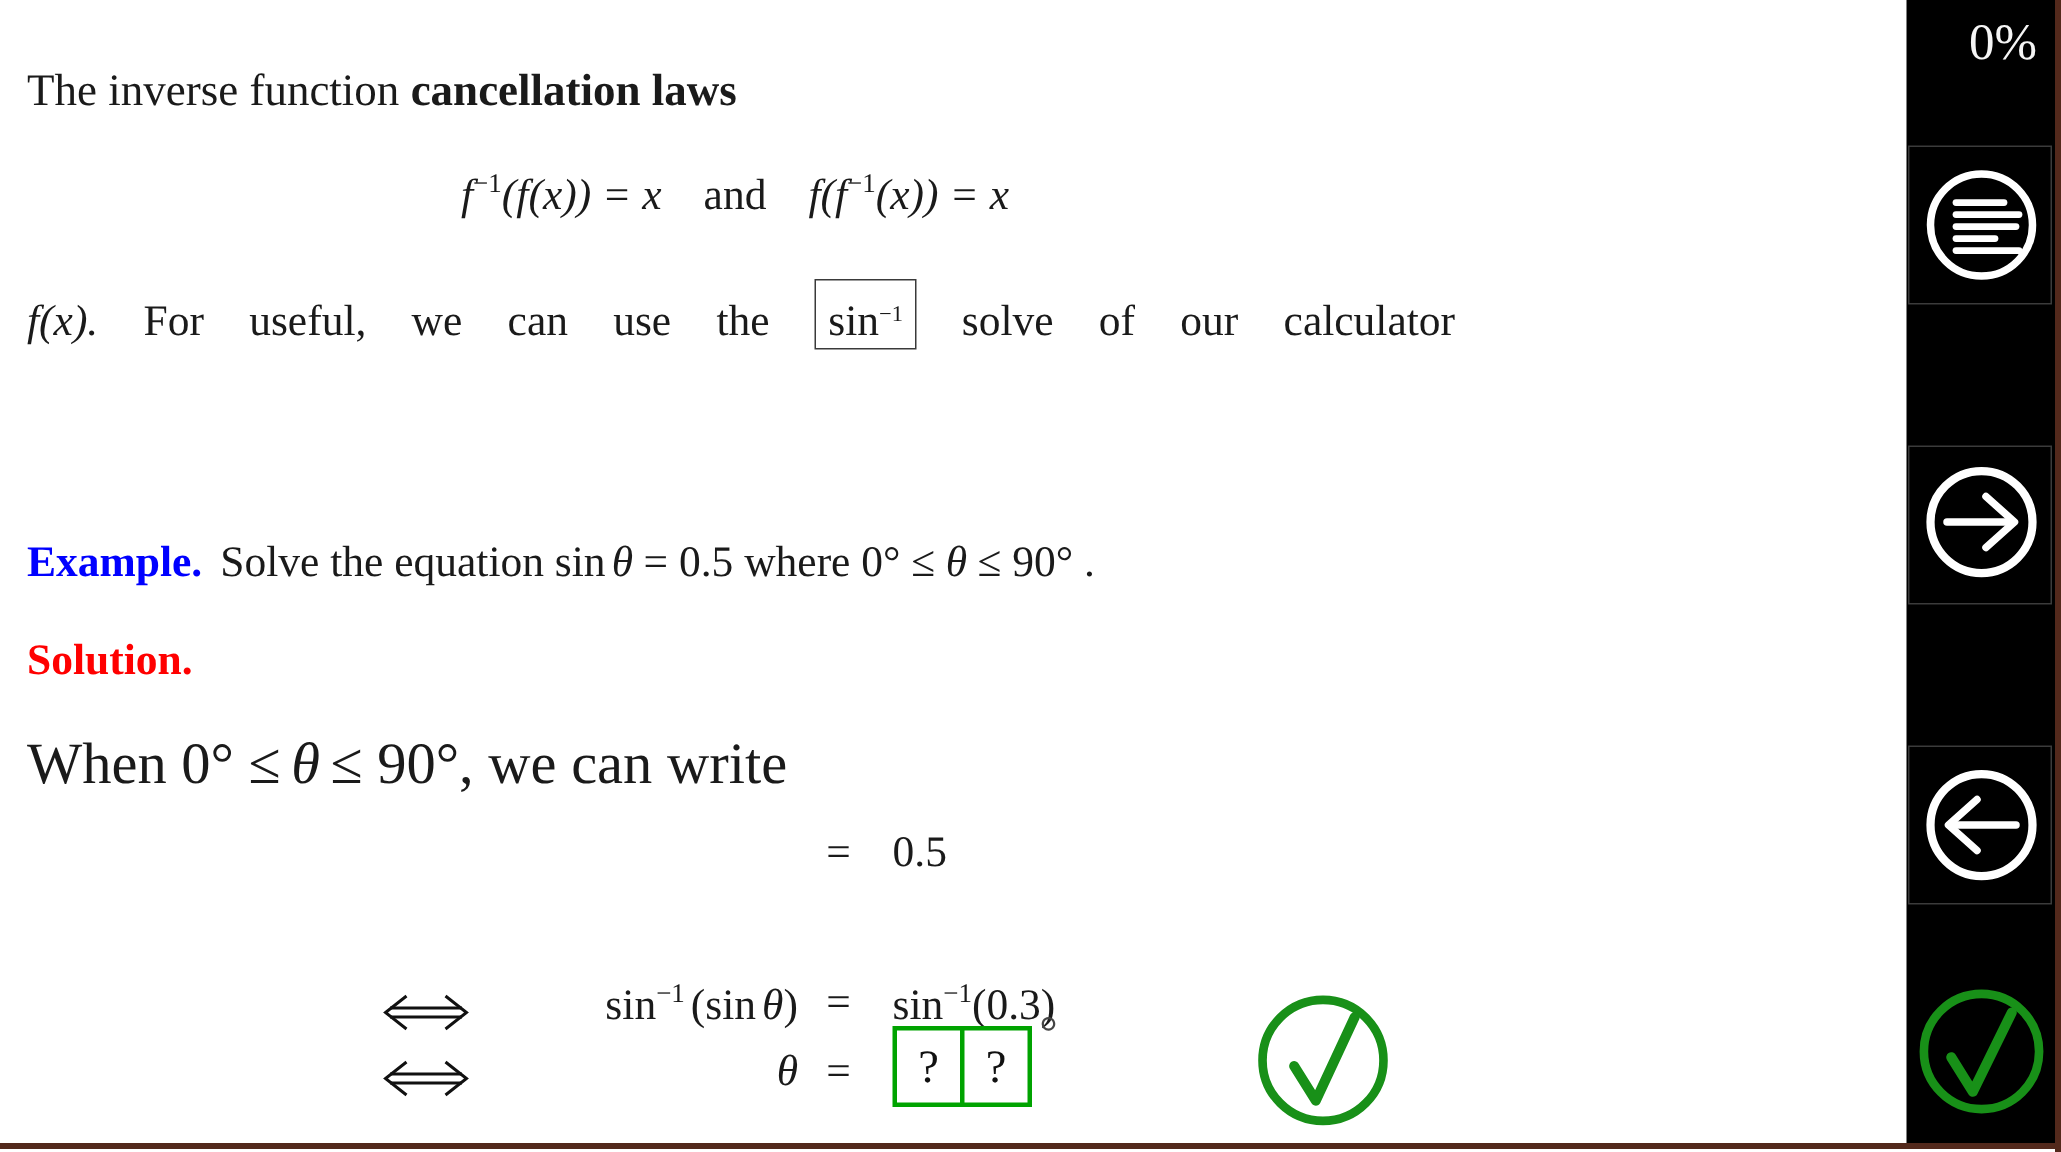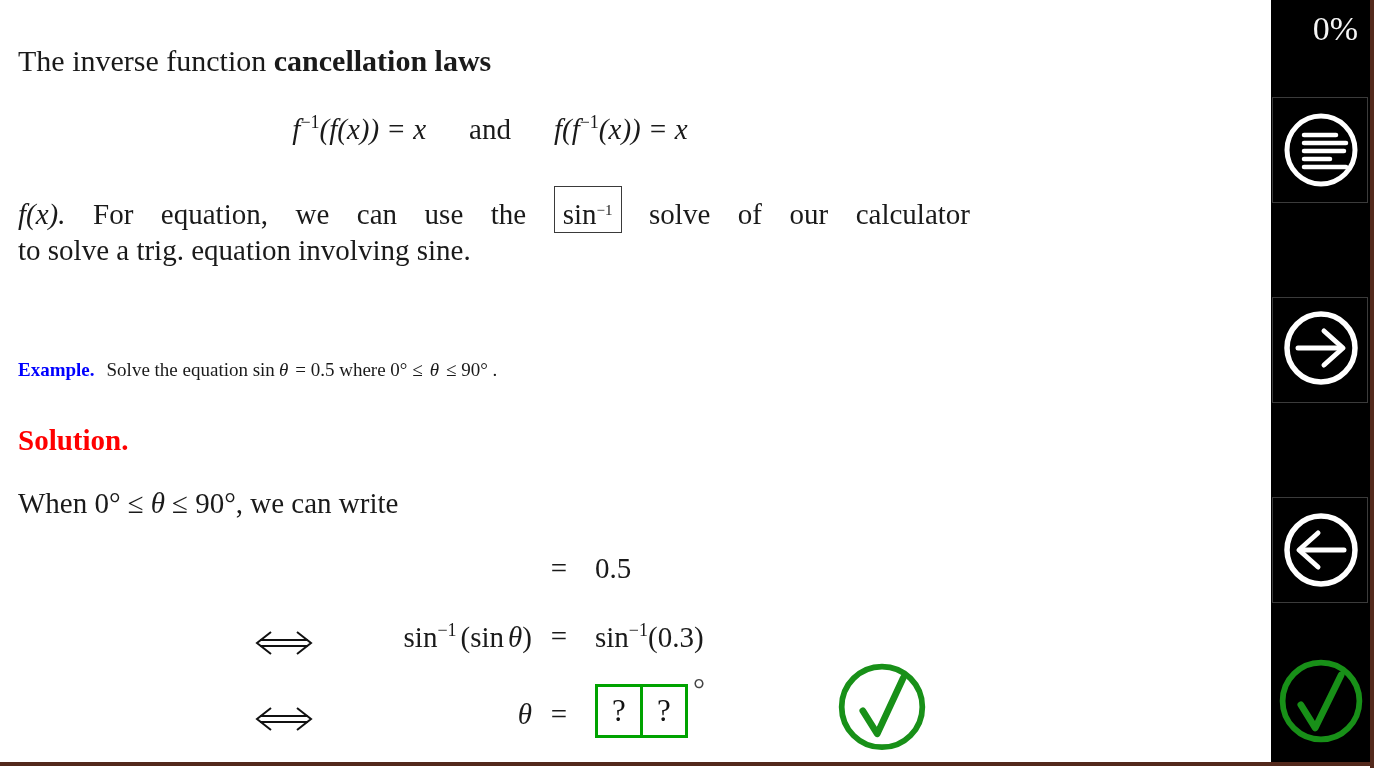--- a/index.html
+++ b/index.html
@@ -19,40 +19,40 @@
   #slide{position:absolute;left:0;top:0;width:1271px;height:662px;background:#fff;}
   .it{font-style:italic;}
   .sup{font-size:18px;vertical-align:11px;}
   .sup-sm{font-size:15px;vertical-align:9px;}
   .ml{margin-left:7px;} .ml4{margin-left:4px;}
 
   .title{position:absolute;left:18px;top:44px;font-size:30px;}
   .title b{font-weight:bold;}
 
   .cancel-eq{position:absolute;left:0;top:112px;width:980px;text-align:center;font-size:29px;}
-  .cancel-eq .conj{margin:0 43px;font-style:normal;}
+  .cancel-eq .conj{margin:0 28px;font-style:normal;}
 
   .para{position:absolute;left:18px;top:186px;width:952px;font-size:29px;}
   .p-line{height:43px;line-height:43px;white-space:nowrap;}
   .p-just{text-align:justify;text-align-last:justify;}
   .sin-box{display:inline-block;border:1.5px solid #3a3a3a;padding:12px 8px 3px 8px;line-height:1.05;}
 
-  .example-line{position:absolute;left:18px;top:359px;font-size:19px;}
+  .example-line{position:absolute;left:18px;top:359px;font-size:29px;}
   .example-label{color:var(--blue);font-weight:bold;margin-right:12px;}
   .solution-line{position:absolute;left:18px;top:424px;font-size:29px;}
   .solution-label{color:var(--red);font-weight:bold;}
-  .when-line{position:absolute;left:18px;top:487px;font-size:29px;}
+  .when-line{position:absolute;left:18px;top:487px;font-size:39px;}
 
   
   .deriv-row{position:absolute;left:0;width:1000px;height:46px;font-size:29px;}
   .col-arrow{position:absolute;left:253px;top:10px;}
   .col-lhs{position:absolute;left:300px;width:232px;text-align:right;white-space:nowrap;}
   .col-eq{position:absolute;left:545px;width:28px;text-align:center;}
   .col-rhs{position:absolute;left:595px;white-space:nowrap;}
-  #row1{top:552px;} #row2{top:620px;} #row3{top:684px;height:64px;}
+  #row1{top:552px;} #row2{top:652px;} #row3{top:684px;height:64px;}
   #row3 .col-lhs,#row3 .col-eq{top:14px;}
   #row3 .col-arrow{top:22px;}
   #row3 .col-rhs{top:0;}
   .ans-box{display:inline-block;width:48px;height:54px;border:3px solid var(--box-green);
            text-align:center;line-height:48px;font-size:31px;color:#111;vertical-align:top;background:#fff;}
   .ans-box+.ans-box{margin-left:-3px;}
   .deg{display:inline-block;font-size:30px;color:#444;vertical-align:top;margin-left:5px;position:relative;top:-12px;}
   .slide-check{position:absolute;left:834px;top:657px;}
 
   
@@ -72,25 +72,24 @@
 
     <div class="title"><span>The inverse function </span><b>cancellation laws</b></div>
 
     <div class="cancel-eq">
       <span class="it">f</span><span class="sup">−1</span><span class="it">(f(x)) = x</span><span class="conj">and</span><span class="it">f(f</span><span class="sup">−1</span><span class="it">(x)) = x</span>
     </div>
 
     <div class="para">
       <div class="p-line p-just">
         <span class="it">f(x).</span>
-        <span>For equation, we can use the</span>
+        <span>For useful, we can use the</span>
         <span class="sin-box"><span>sin</span><span class="sup-sm">−1</span></span>
         <span>solve of our calculator</span>
       </div>
-      <div class="p-line">to solve a trig. equation involving sine.</div>
     </div>
 
     <div class="example-line">
       <span class="example-label">Example.</span><span>Solve the equation sin</span><span class="it ml4">θ</span><span class="ml">= 0.5 where 0° ≤</span><span class="it ml">θ</span><span class="ml">≤ 90° .</span>
     </div>
 
     <div class="solution-line">
       <span class="solution-label">Solution.</span>
     </div>
 

